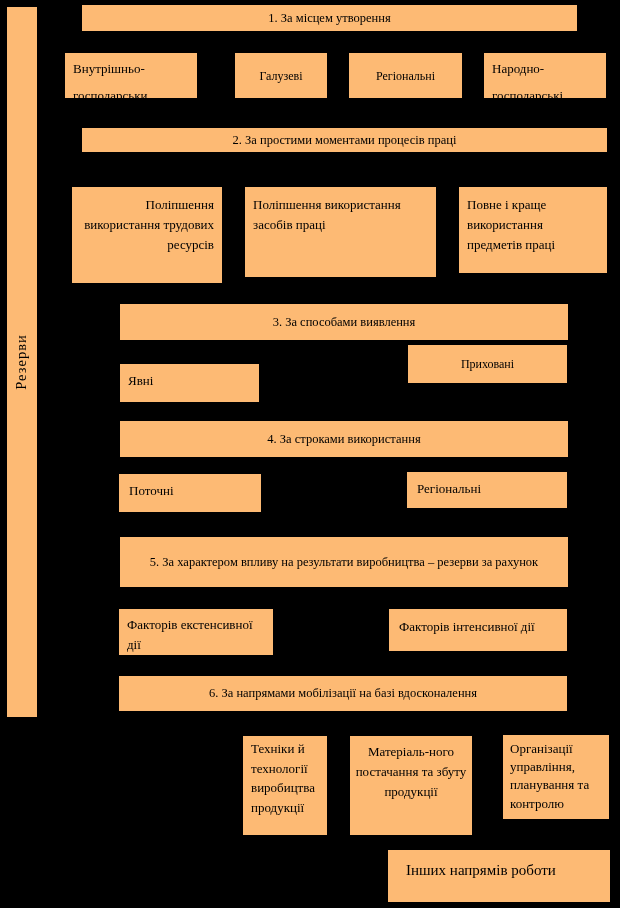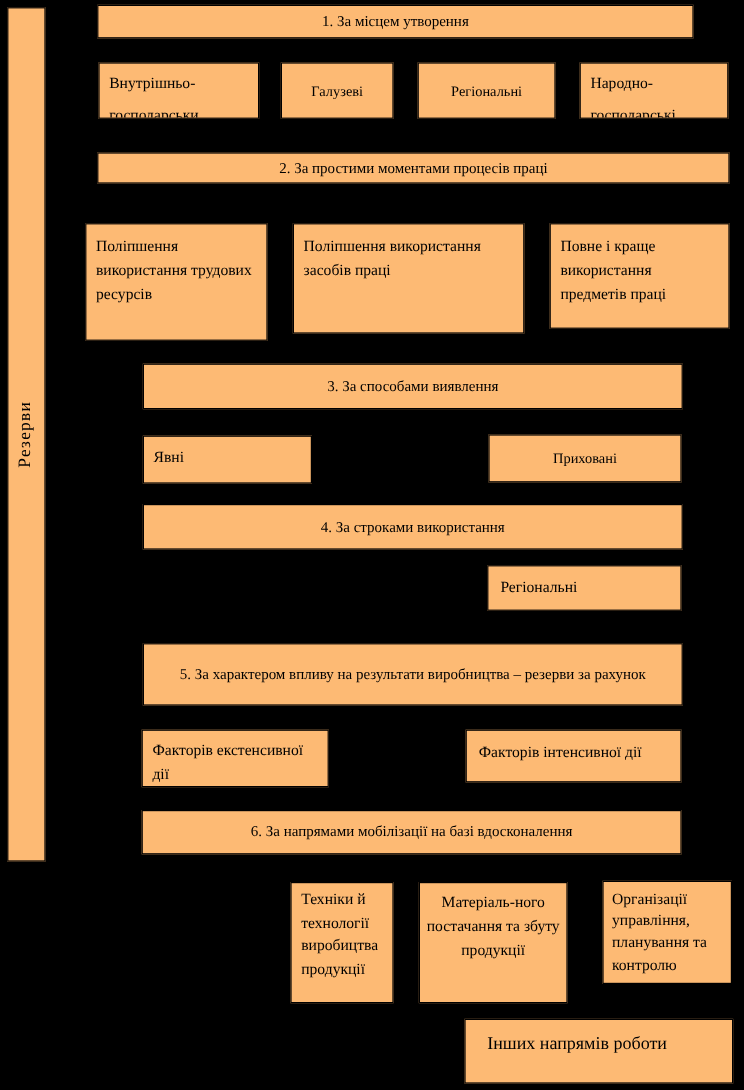--- a/index.html
+++ b/index.html
@@ -20,34 +20,34 @@
   .center-both { display:flex; align-items:center; justify-content:center; font-size:12px; }
 
   #sidebar { left:6px; top:6px; width:32px; height:712px; }
   .vtext {
     position:absolute; left:50%; top:50%;
     transform:translate(-50%,-50%) rotate(-90deg);
     font-size:14.5px; white-space:nowrap; letter-spacing:1px;
   }
 
   #t1  { left:81px;  top:4px;   width:497px; height:28px; }
-  #r1a { left:82px;  top:52px;  width:134px; height:47px; padding:2px 8px; line-height:2.1; }
+  #r1a { left:64px;  top:52px;  width:134px; height:47px; padding:2px 8px; line-height:2.1; }
   #r1b { left:234px; top:52px;  width:94px;  height:47px; }
   #r1c { left:348px; top:52px;  width:115px; height:47px; }
   #r1d { left:483px; top:52px;  width:124px; height:47px; padding:2px 8px; line-height:2.1; }
 
   #t2  { left:81px;  top:127px; width:527px; height:26px; }
 
-  #r2a { left:71px;  top:186px; width:152px; height:98px; padding:8px; line-height:1.55; }
+  #r2a { left:71px;  top:186px; width:152px; height:98px; padding:8px; line-height:1.55;text-align:right; }
   #r2b { left:244px; top:186px; width:193px; height:92px; padding:8px; line-height:1.55; }
   #r2c { left:458px; top:186px; width:150px; height:88px; padding:8px; line-height:1.55; }
 
   #t3  { left:119px; top:303px; width:450px; height:38px; }
   #r3a { left:119px; top:363px; width:141px; height:40px; padding:7px 8px; }
-  #r3b { left:407px; top:362px; width:161px; height:40px;font-family:Liberation Serif, serif; }
+  #r3b { left:407px; top:344px; width:161px; height:40px;font-family:Liberation Serif, serif; }
 
   #t4  { left:119px; top:420px; width:450px; height:38px; }
   #r4a { left:118px; top:473px; width:144px; height:40px; padding:7px 10px; }
   #r4b { left:406px; top:471px; width:162px; height:38px; padding:7px 10px; }
 
   #t5  { left:119px; top:536px; width:450px; height:52px; }
   #r5a { left:118px; top:608px; width:156px; height:48px; padding:6px 8px; }
   #r5b { left:388px; top:608px; width:180px; height:44px; padding:8px 10px; }
 
   #t6  { left:118px; top:675px; width:450px; height:37px; }
@@ -86,20 +86,21 @@
 
   <div class="box title" id="t3">
     <span>3. За способами виявлення</span>
   </div>
   <div class="box" id="r3a">Явні</div>
   <div class="box center-both" id="r3b">Приховані</div>
 
   <div class="box title" id="t4">
     <span>4. За строками використання</span>
   </div>
+  <div class="box" id="r4a">Поточні</div>
   <div class="box" id="r4b">Регіональні</div>
 
   <div class="box title" id="t5">
     <span>5. За характером впливу на результати виробництва – резерви за рахунок</span>
   </div>
   <div class="box" id="r5a">Факторів екстенсивної дії</div>
   <div class="box" id="r5b">Факторів інтенсивної дії</div>
 
   <div class="box title" id="t6">
     <span>6. За напрямами мобілізації на базі вдосконалення</span>

